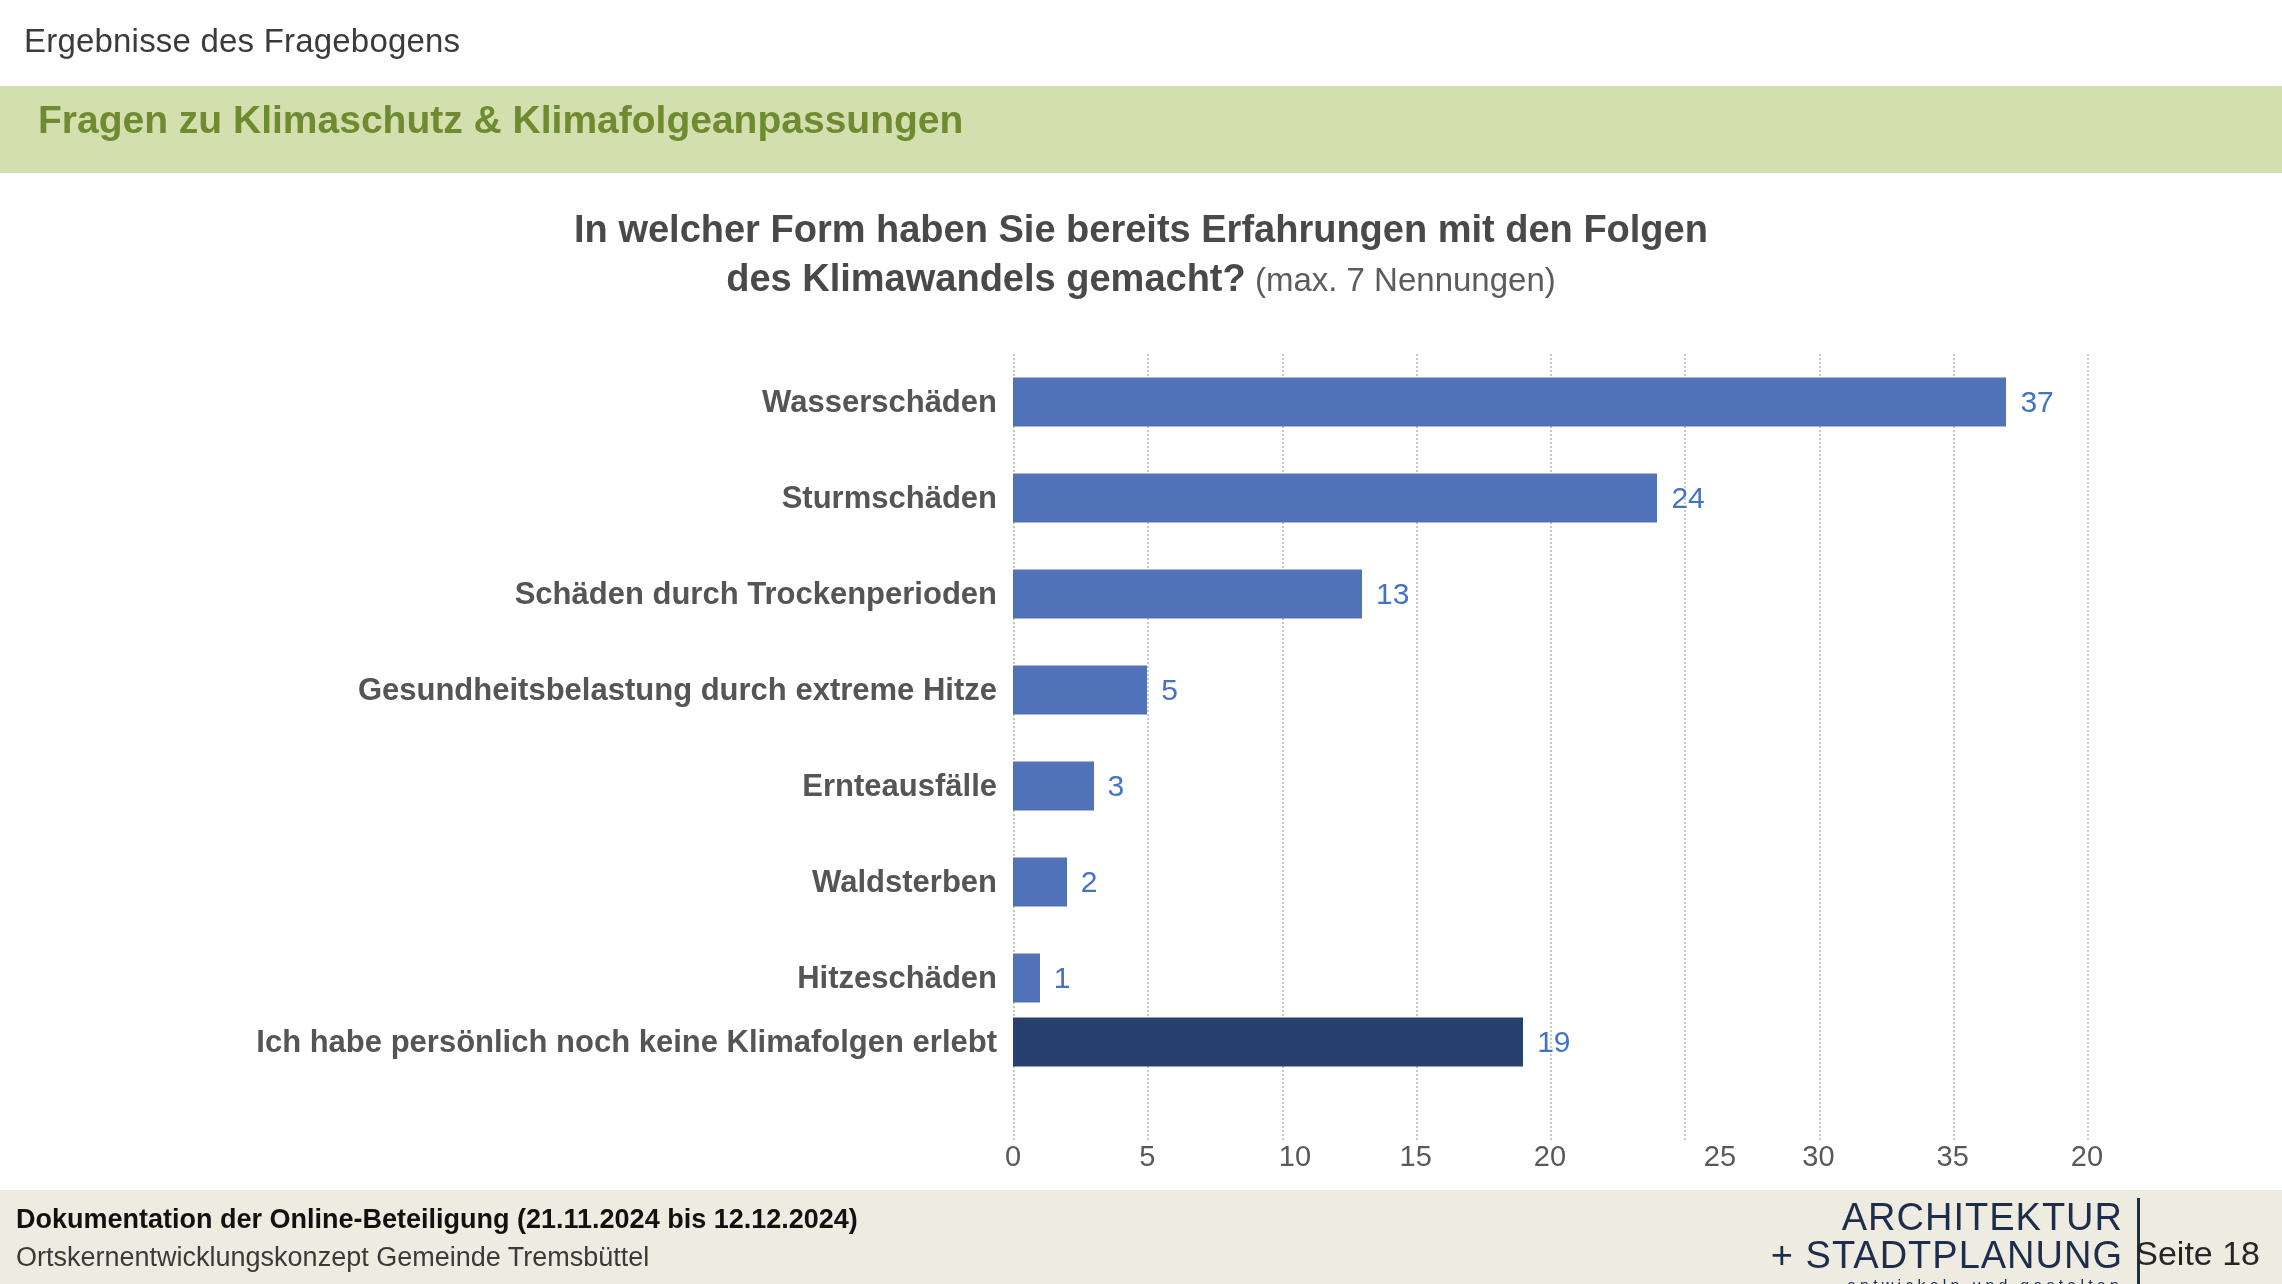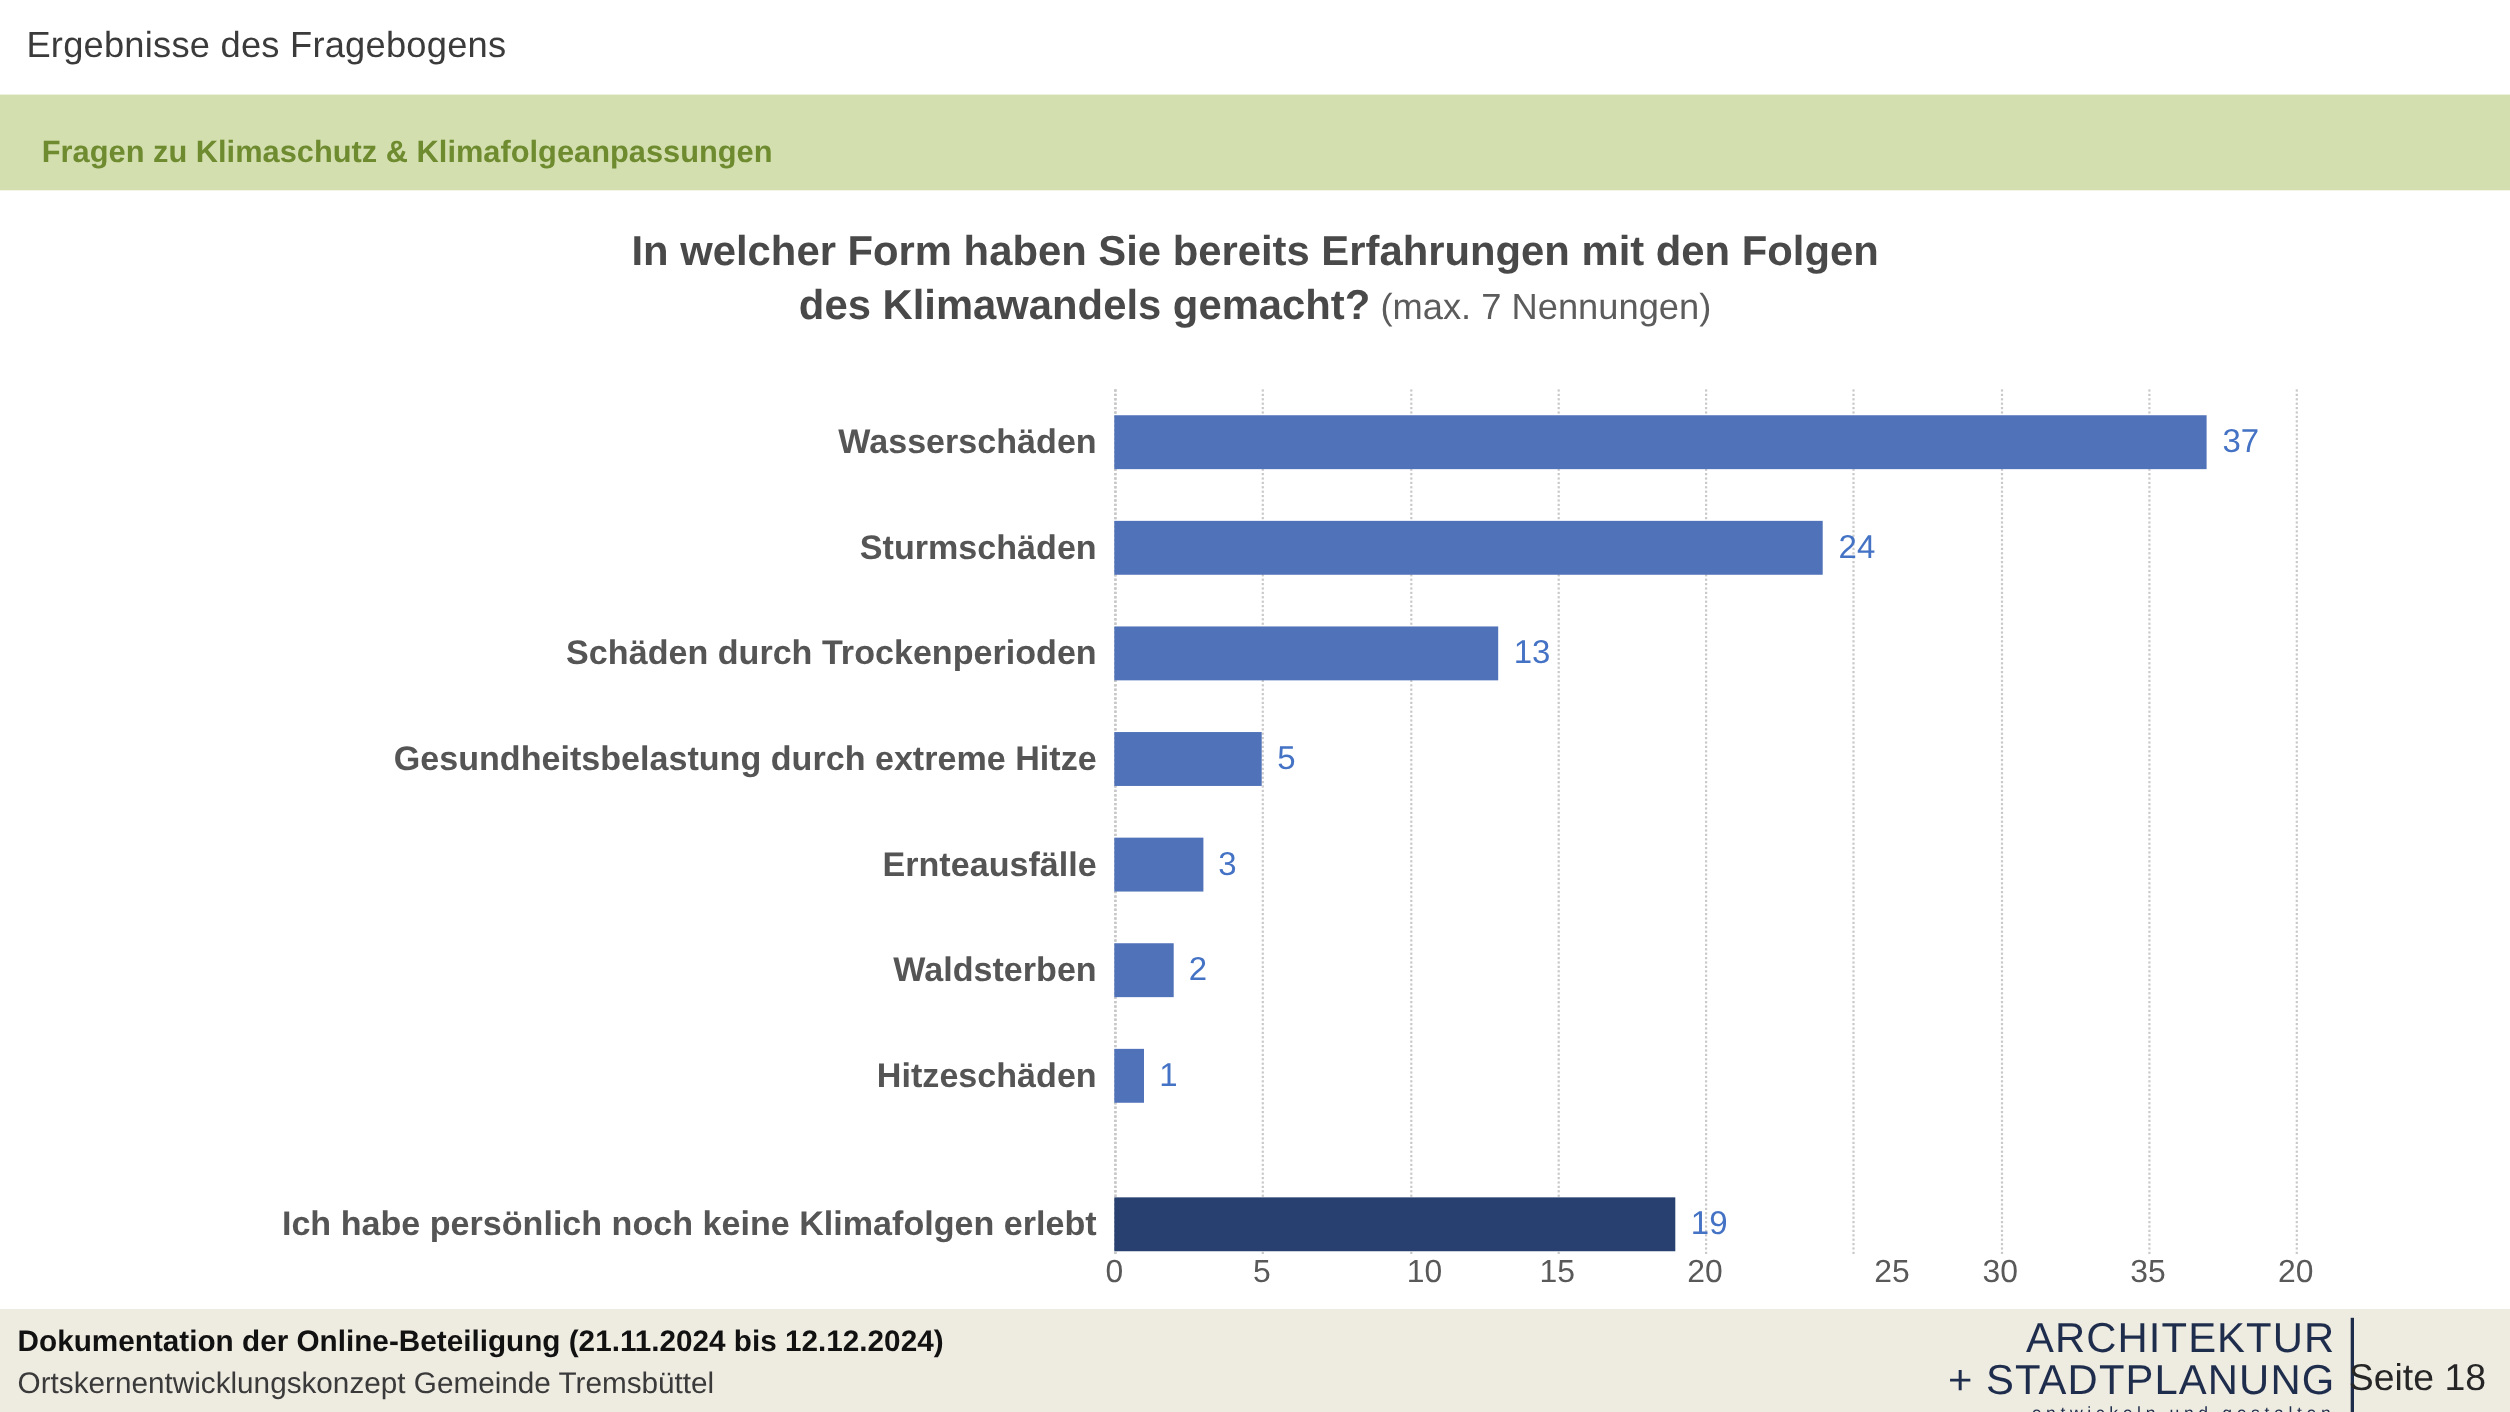--- a/index.html
+++ b/index.html
@@ -29,22 +29,22 @@
     position: absolute;
     left: 0;
     top: 86px;
     width: 2282px;
     height: 87px;
     background: #d3dfaf;
   }
   #green-band-title {
     position: absolute;
     left: 38px;
-    top: 36px;
-    font-size: 28px;
+    top: 12px;
+    font-size: 39px;
     font-weight: bold;
     color: #6f8b2f;
     white-space: nowrap;
   }
 
   
   #chart-title-block {
     position: absolute;
     left: 0;
     top: 205px;
@@ -255,21 +255,21 @@
         <div class="row" style="top: 480px;">
           <div class="cat-label">Waldsterben</div>
           <div class="bar" style="width: 53.7px; background: rgb(79, 114, 184);"></div>
           <div class="val-label" style="left: 67.7px; color: rgb(68, 114, 196);">2</div>
         </div>
         <div class="row" style="top: 576px;">
           <div class="cat-label">Hitzeschäden</div>
           <div class="bar" style="width: 26.85px; background: rgb(79, 114, 184);"></div>
           <div class="val-label" style="left: 40.85px; color: rgb(68, 114, 196);">1</div>
         </div>
-        <div class="row" style="top: 711px;">
+        <div class="row" style="top: 640px;">
           <div class="cat-label">Ich habe persönlich noch keine Klimafolgen erlebt</div>
           <div class="bar highlight" style="width: 510.15px; background: rgb(39, 64, 111);"></div>
           <div class="val-label" style="left: 524.15px; color: rgb(68, 114, 196);">19</div>
         </div>
       </div>
   </div>
   <div id="xaxis">
       <span class="xtick" style="left: 0px;">0</span>
       <span class="xtick" style="left: 134.25px;">5</span>
       <span class="xtick" style="left: 282px;">10</span>

